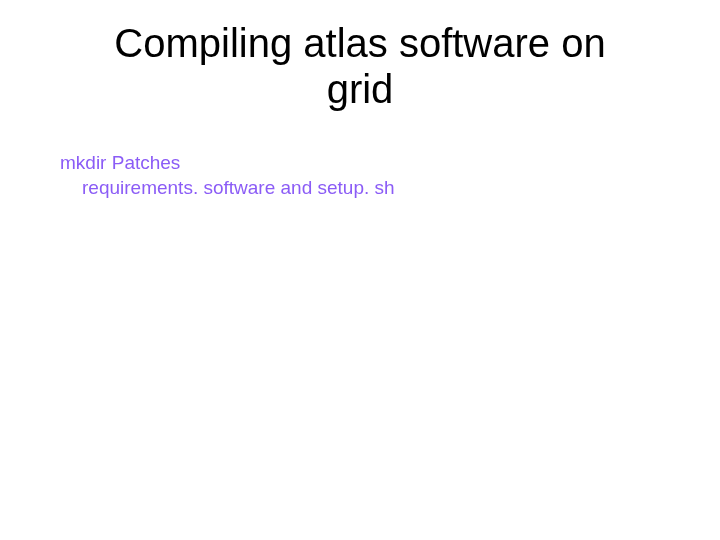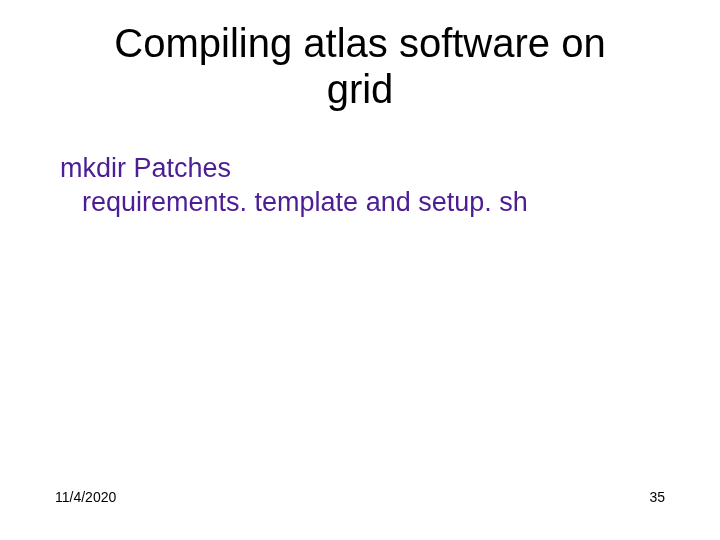--- a/index.html
+++ b/index.html
@@ -29,22 +29,22 @@
       color: #000000;
       line-height: 1.15;
       margin-bottom: 40px;
       padding: 0 30px;
     }
     .body-content {
       flex: 1;
       padding-left: 10px;
     }
     .body-line {
-      font-size: 27px;
-      color: #4c1d95;
+      font-size: 19px;
+      color: #8b5cf6;
       line-height: 1.2;
       margin-bottom: 2px;
     }
     .body-line.indent {
       padding-left: 22px;
     }
     .footer {
       display: flex;
       justify-content: space-between;
       align-items: flex-end;
@@ -59,19 +59,15 @@
       color: #000000;
     }
   </style>
 </head>
 <body>
 
 <div class="slide">
   <h1 class="title">Compiling atlas software on grid</h1>
   <div class="body-content">
     <div class="body-line">mkdir Patches</div>
-    <div class="body-line indent">requirements. template and setup. sh</div>
-  </div>
-  <div class="footer">
-    <span class="footer-date">11/4/2020</span>
-    <span class="footer-page">35</span>
+    <div class="body-line indent">requirements. software and setup. sh</div>
   </div>
 </div>
 
 </body></html>

